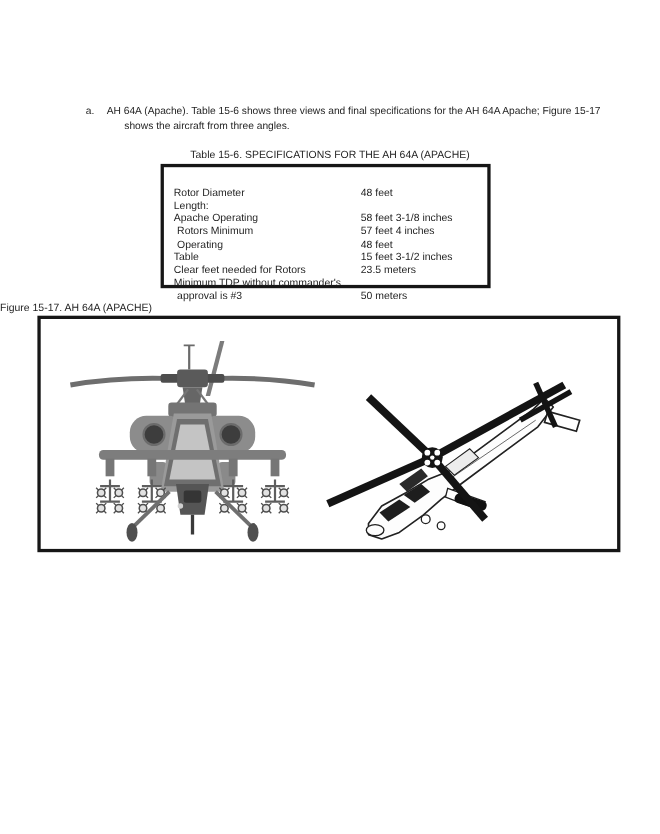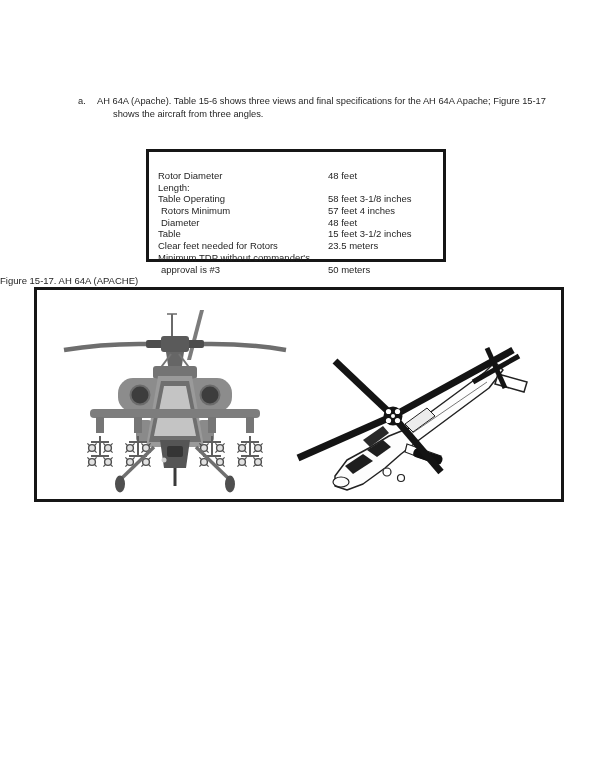--- a/index.html
+++ b/index.html
@@ -76,40 +76,41 @@
 </head>
 <body>
 
 <div class="page">
 
   <div class="para">
     <span class="para-marker">a.</span>
     <span class="para-text">AH 64A (Apache). Table 15-6 shows three views and final specifications for the AH 64A Apache; Figure 15-17 shows the aircraft from three angles.</span>
   </div>
 
+  <div class="table-title">Table 15-6. SPECIFICATIONS FOR THE AH 64A (APACHE)</div>
 
   <div class="spec-table">
     <div class="spec-row">
       <span class="spec-label">Rotor Diameter</span>
       <span class="spec-value">48 feet</span>
     </div>
     <div class="spec-row">
       <span class="spec-label">Length:</span>
       <span class="spec-value"></span>
     </div>
     <div class="spec-row">
-      <span class="spec-label">Table Operating</span>
+      <span class="spec-label">Apache Operating</span>
       <span class="spec-value">58 feet 3-1/8 inches</span>
     </div>
     <div class="spec-row indent">
       <span class="spec-label">Rotors Minimum</span>
       <span class="spec-value">57 feet 4 inches</span>
     </div>
     <div class="spec-row indent">
-      <span class="spec-label">Diameter</span>
+      <span class="spec-label">Operating</span>
       <span class="spec-value">48 feet</span>
     </div>
     <div class="spec-row">
       <span class="spec-label">Table</span>
       <span class="spec-value">15 feet 3-1/2 inches</span>
     </div>
     <div class="spec-row">
       <span class="spec-label">Clear feet needed for Rotors</span>
       <span class="spec-value">23.5 meters</span>
     </div>

